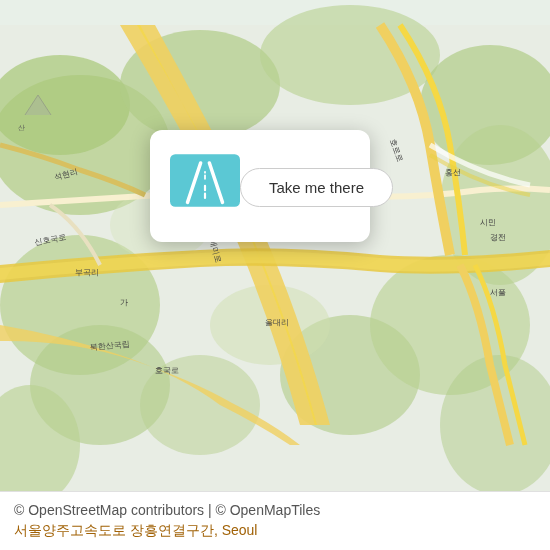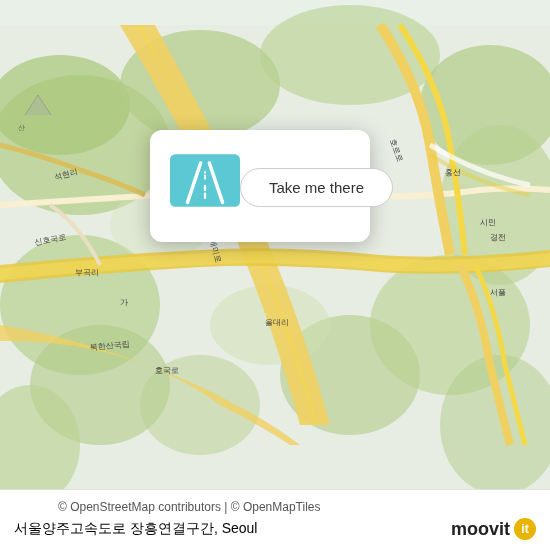--- a/index.html
+++ b/index.html
@@ -66,34 +66,33 @@
       background: white;
       border-top: 1px solid #e0e0e0;
       padding: 10px 14px;
       z-index: 200;
       display: flex;
       flex-direction: column;
       gap: 4px;
     }
 
     #attribution {
-      font-size: 12px;
+      font-size: 14px;
       color: #555;
-      margin-left: 44px;
     }
 
     #location-row {
       display: flex;
       align-items: center;
       justify-content: space-between;
     }
 
     #location-name {
       font-size: 14px;
-      color: #000000;
+      color: #a16207;
       font-weight: 500;
     }
 
     #moovit-logo {
       display: flex;
       align-items: center;
       gap: 4px;
     }
 
     #moovit-text {
@@ -212,18 +211,14 @@
     </div>
     <button id="card-button">Take me there</button>
   </div>
 
 </div>
 
 <div id="bottom-bar">
   <div id="attribution">© OpenStreetMap contributors | © OpenMapTiles</div>
   <div id="location-row">
     <span id="location-name">서울양주고속도로 장흥연결구간, Seoul</span>
-    <div id="moovit-logo">
-      <span id="moovit-text">moovit</span>
-      <div id="moovit-dot">it</div>
-    </div>
   </div>
 </div>
 
 </body></html>

